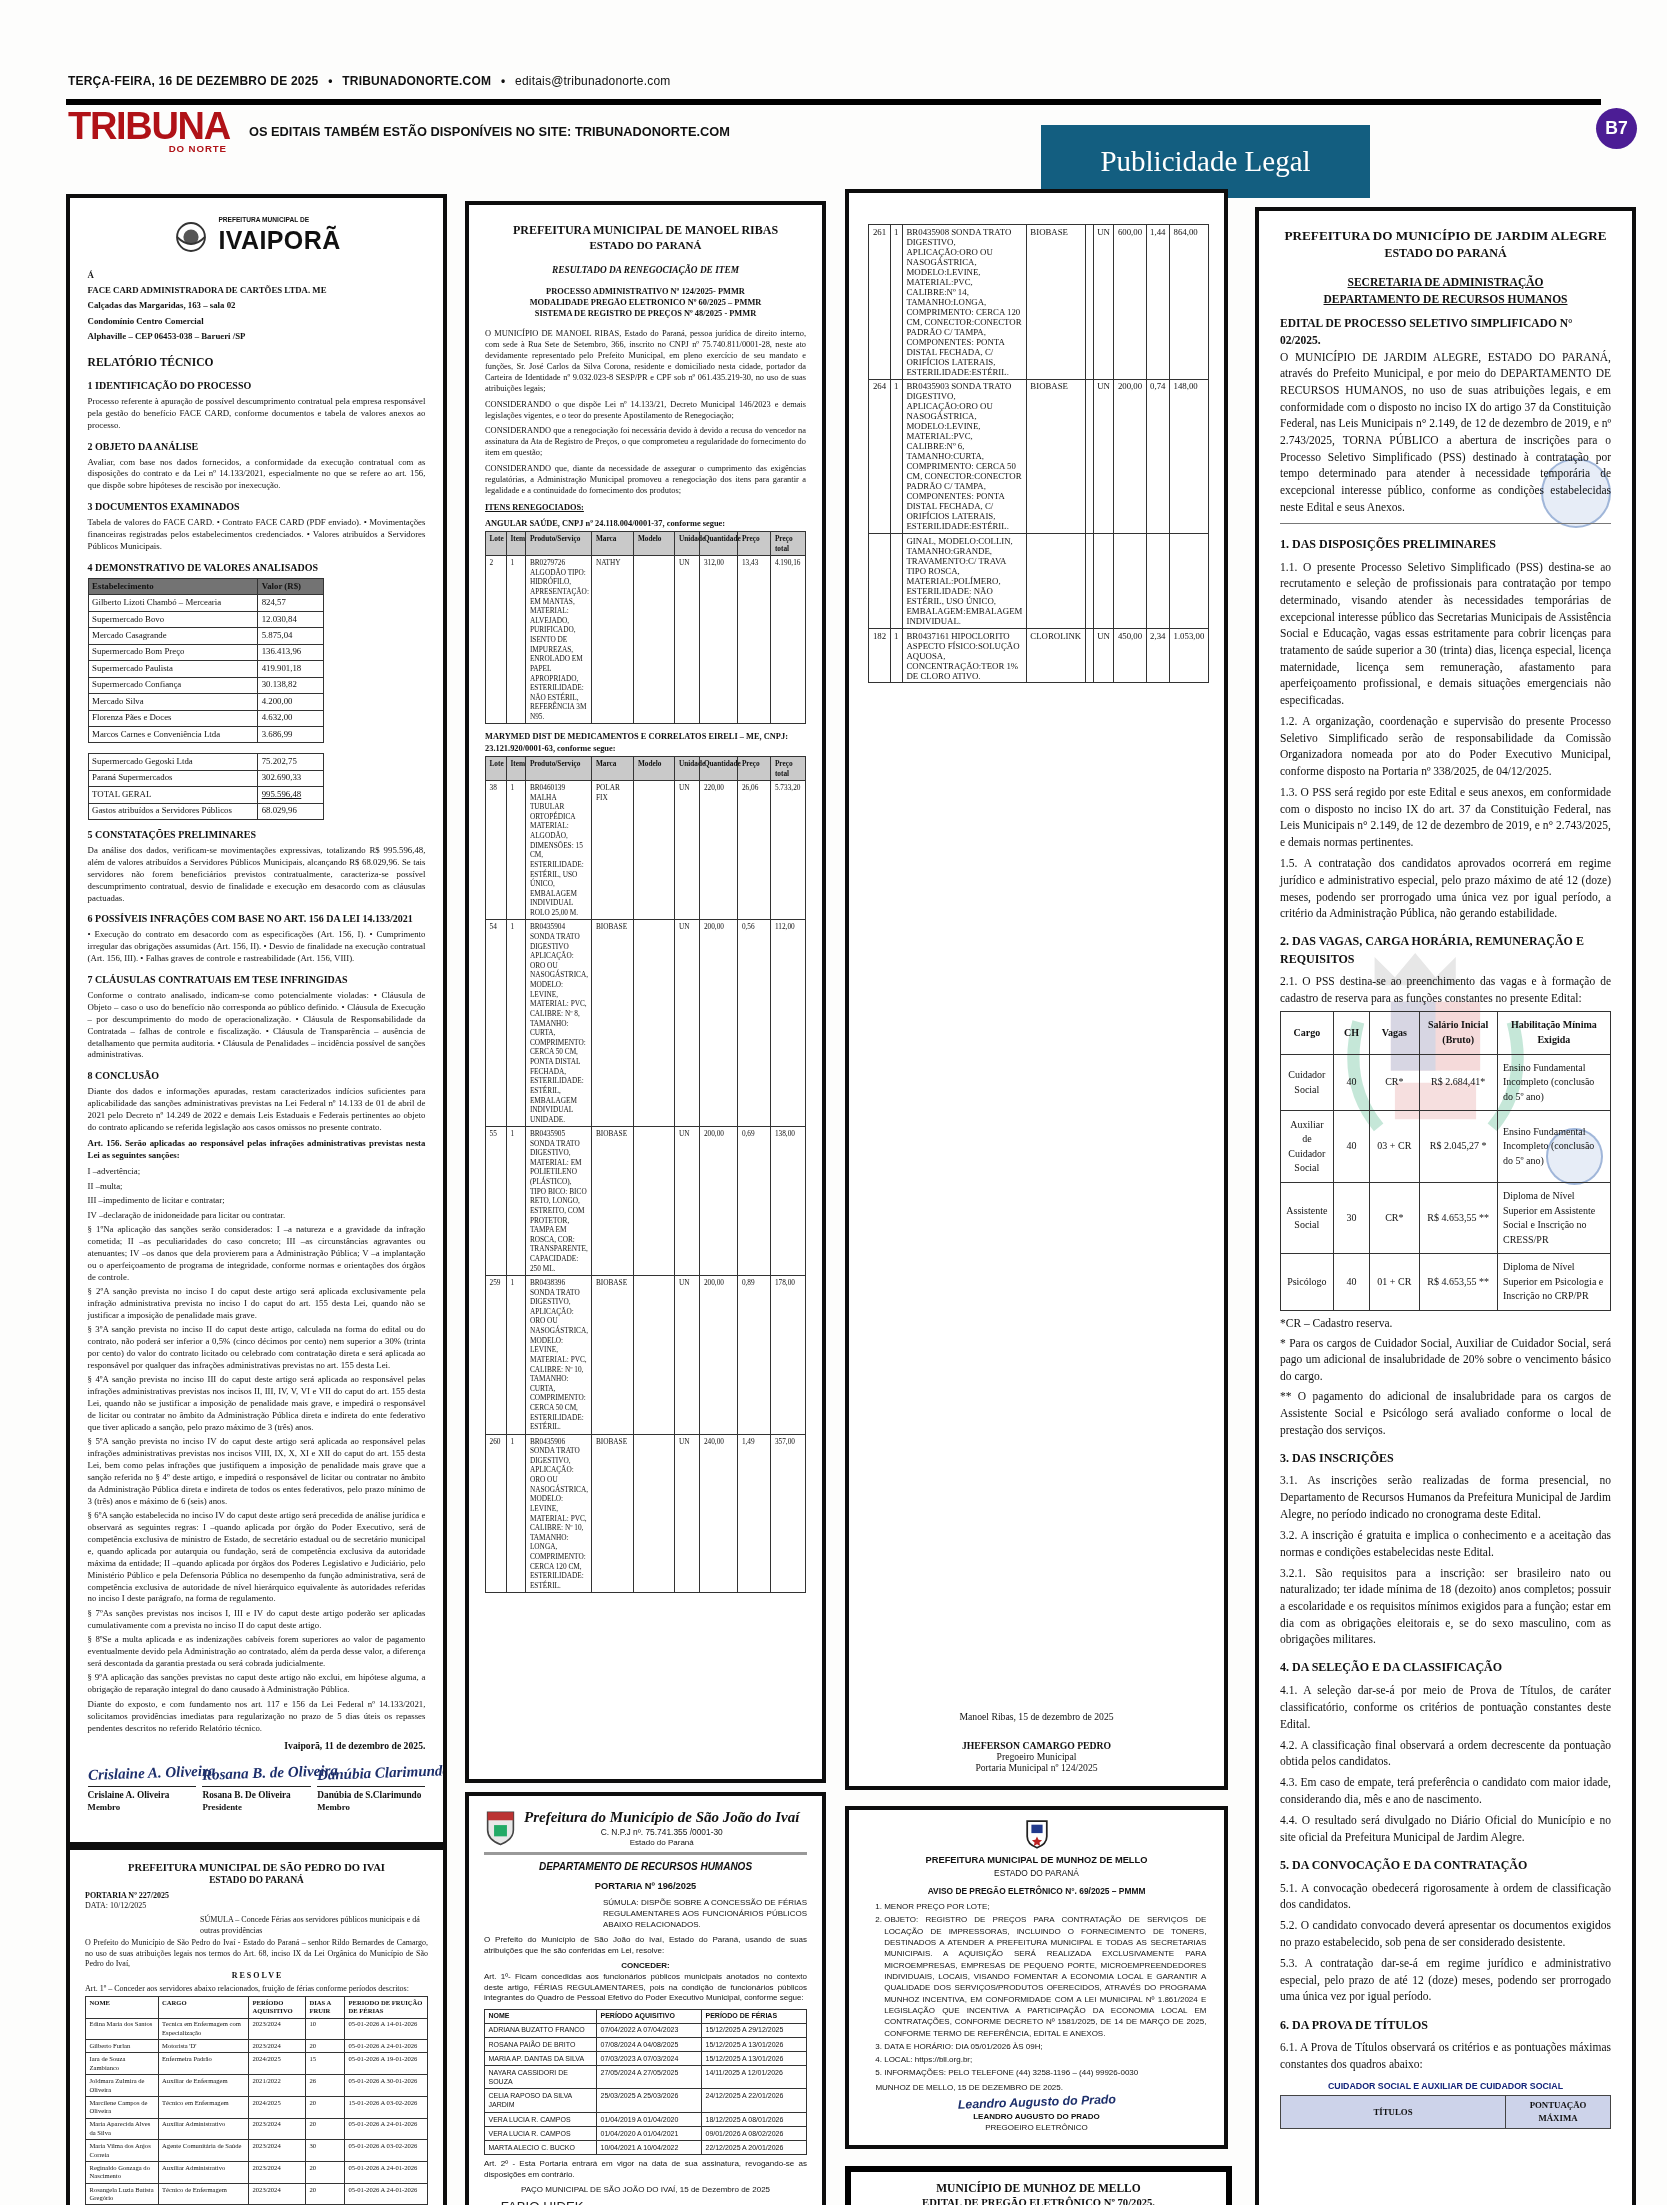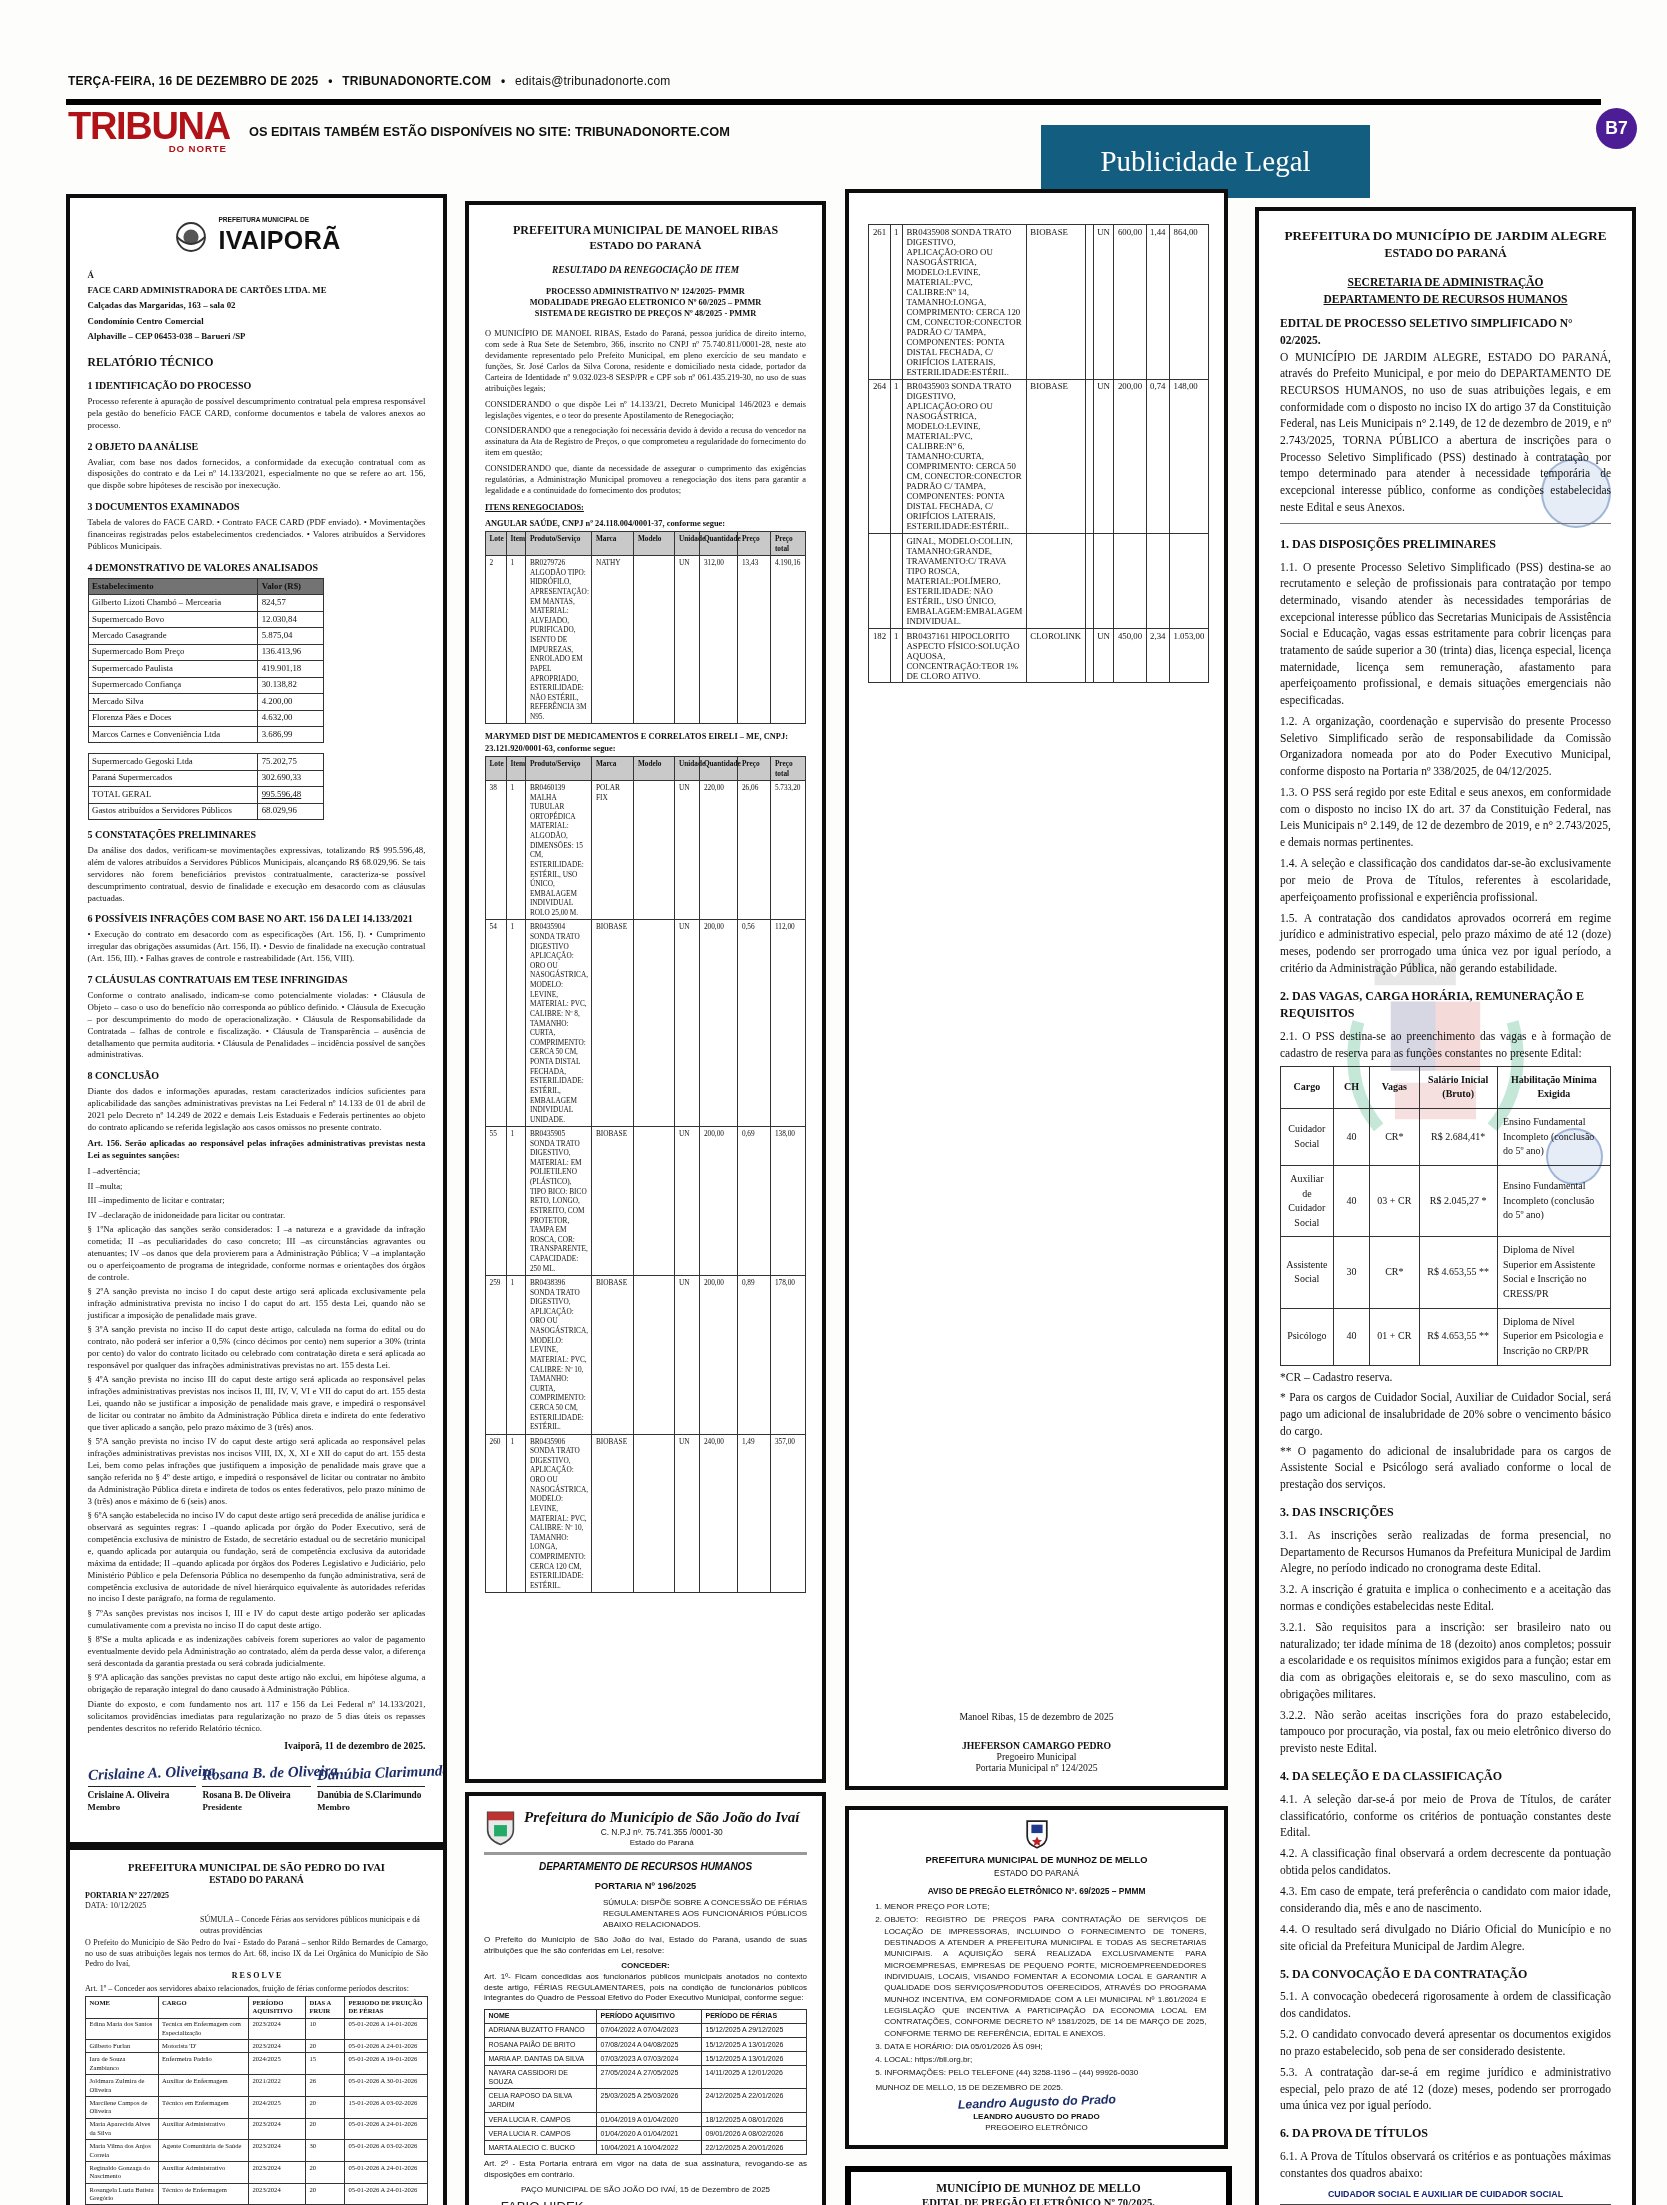--- a/index.html
+++ b/index.html
@@ -678,21 +678,20 @@
     <div class="ctr b u" style="margin-top:11.5px;">SECRETARIA DE ADMINISTRAÇÃO</div>
     <div class="ctr b u">DEPARTAMENTO DE RECURSOS HUMANOS</div>
     <div class="b" style="margin-top:8px;">EDITAL DE PROCESSO SELETIVO SIMPLIFICADO N° 02/2025.</div>
     <p class="pj">O MUNICÍPIO DE JARDIM ALEGRE, ESTADO DO PARANÁ, através do Prefeito Municipal, e por meio do DEPARTAMENTO DE RECURSOS HUMANOS, no uso de suas atribuições legais, e em conformidade com o disposto no inciso IX do artigo 37 da Constituição Federal, nas Leis Municipais n° 2.149, de 12 de dezembro de 2019, e nº 2.743/2025, TORNA PÚBLICO a abertura de inscrições para o Processo Seletivo Simplificado (PSS) destinado à contratação por tempo determinado para atender à necessidade temporária de excepcional interesse público, conforme as condições estabelecidas neste Edital e seus Anexos.</p>
     <hr class="hrline">
     <div class="hsec">1. DAS DISPOSIÇÕES PRELIMINARES</div>
     <div>
         <p class="pj">1.1. O presente Processo Seletivo Simplificado (PSS) destina-se ao recrutamento e seleção de profissionais para contratação por tempo determinado, visando atender às necessidades temporárias de excepcional interesse público das Secretarias Municipais de Assistência Social e Educação, vagas essas estritamente para cobrir licenças para tratamento de saúde superior a 30 (trinta) dias, licença especial, licença maternidade, licença sem remuneração, afastamento para aperfeiçoamento profissional, e demais situações emergenciais não especificadas.</p>
         <p class="pj">1.2. A organização, coordenação e supervisão do presente Processo Seletivo Simplificado serão de responsabilidade da Comissão Organizadora nomeada por ato do Poder Executivo Municipal, conforme disposto na Portaria nº 338/2025, de 04/12/2025.</p>
         <p class="pj">1.3. O PSS será regido por este Edital e seus anexos, em conformidade com o disposto no inciso IX do art. 37 da Constituição Federal, nas Leis Municipais n° 2.149, de 12 de dezembro de 2019, e n° 2.743/2025, e demais normas pertinentes.</p>
-        <p class="pj">1.4. A seleção e classificação dos candidatos dar-se-ão exclusivamente por meio de Prova de Títulos, referentes à escolaridade, aperfeiçoamento profissional e experiência profissional.</p>
         <p class="pj">1.5. A contratação dos candidatos aprovados ocorrerá em regime jurídico e administrativo especial, pelo prazo máximo de até 12 (doze) meses, podendo ser prorrogado uma única vez por igual período, a critério da Administração Pública, não gerando estabilidade.</p>
       </div>
     <div class="hsec">2. DAS VAGAS, CARGA HORÁRIA, REMUNERAÇÃO E REQUISITOS</div>
     <p class="pj">2.1. O PSS destina-se ao preenchimento das vagas e à formação de cadastro de reserva para as funções constantes no presente Edital:</p>
     <table class="ct">
       <thead>
           <tr>
         <th>Cargo</th>
             <th style="width:26.5px;">CH</th>
             <th style="width:40px;">Vagas</th>
@@ -734,21 +733,20 @@
     <div>
         <p class="pj" style="margin:3.5px 0;">*CR – Cadastro reserva.</p>
         <p class="pj" style="margin:3.5px 0;">* Para os cargos de Cuidador Social, Auxiliar de Cuidador Social, será pago um adicional de insalubridade de 20% sobre o vencimento básico do cargo.</p>
         <p class="pj" style="margin:2px 0;">** O pagamento do adicional de insalubridade para os cargos de Assistente Social e Psicólogo será avaliado conforme o local de prestação dos serviços.</p>
       </div>
     <div class="hsec">3. DAS INSCRIÇÕES</div>
     <div>
         <p class="pj">3.1. As inscrições serão realizadas de forma presencial, no Departamento de Recursos Humanos da Prefeitura Municipal de Jardim Alegre, no período indicado no cronograma deste Edital.</p>
         <p class="pj">3.2. A inscrição é gratuita e implica o conhecimento e a aceitação das normas e condições estabelecidas neste Edital.</p>
         <p class="pj">3.2.1. São requisitos para a inscrição: ser brasileiro nato ou naturalizado; ter idade mínima de 18 (dezoito) anos completos; possuir a escolaridade e os requisitos mínimos exigidos para a função; estar em dia com as obrigações eleitorais e, se do sexo masculino, com as obrigações militares.</p>
-        <p class="pj">3.2.2. Não serão aceitas inscrições fora do prazo estabelecido, tampouco por procuração, via postal, fax ou meio eletrônico diverso do previsto neste Edital.</p>
       </div>
     <div class="hsec">4. DA SELEÇÃO E DA CLASSIFICAÇÃO</div>
     <div>
         <p class="pj">4.1. A seleção dar-se-á por meio de Prova de Títulos, de caráter classificatório, conforme os critérios de pontuação constantes deste Edital.</p>
         <p class="pj">4.2. A classificação final observará a ordem decrescente da pontuação obtida pelos candidatos.</p>
         <p class="pj">4.3. Em caso de empate, terá preferência o candidato com maior idade, considerando dia, mês e ano de nascimento.</p>
         <p class="pj">4.4. O resultado será divulgado no Diário Oficial do Município e no site oficial da Prefeitura Municipal de Jardim Alegre.</p>
       </div>
     <div class="hsec">5. DA CONVOCAÇÃO E DA CONTRATAÇÃO</div>
     <div>

